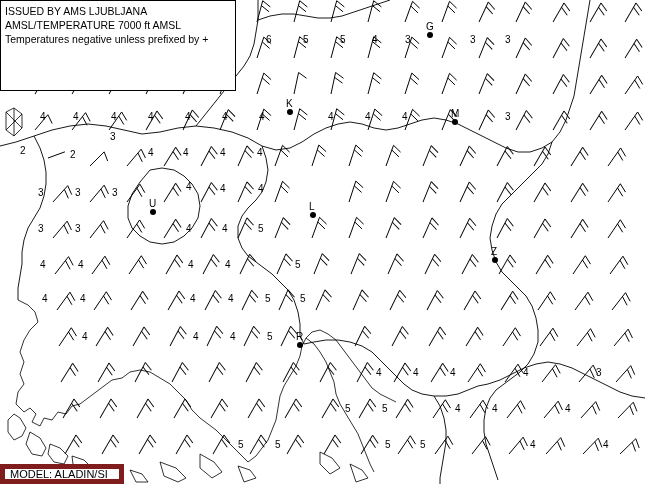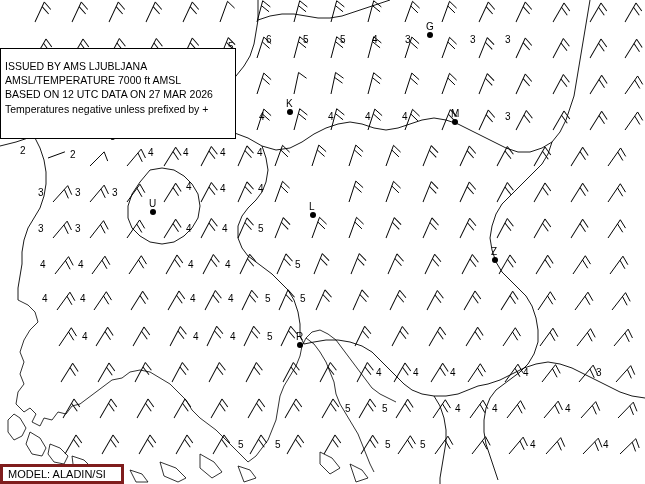--- a/index.html
+++ b/index.html
@@ -25,38 +25,37 @@
   }
   .legend-box {
     position: absolute;
     left: 0px;
     top: 0px;
     width: 236px;
     height: 91px;
     background: #ffffff;
     border: 1px solid #000000;
     box-sizing: border-box;
-    padding: 10px 4px 0 4px;
-    margin-top: 48px;
+    padding: 3px 4px 0 4px;
   }
   .legend-line {
     font-size: 10.5px;
     line-height: 14.2px;
     color: #000000;
     white-space: nowrap;
   }
   .legend-line b { font-weight: normal; }
   .model-box {
     position: absolute;
     left: 0px;
     bottom: 0px;
     width: 124px;
     height: 20px;
     background: #ffffff;
-    border: 3px solid #7f1d1d;
+    border: 5px solid #7f1d1d;
     box-sizing: border-box;
     display: flex;
     align-items: center;
     padding-left: 5px;
   }
   .model-text {
     font-size: 11px;
     color: #000000;
     white-space: nowrap;
   }
@@ -1271,21 +1270,20 @@
         <g>
           <circle cx="300" cy="345" r="3" fill="#000000"></circle>
           <text x="296" y="340">R</text>
         </g>
       </g>
   </svg>
 
   <div class="legend-box">
     <div class="legend-line">ISSUED BY AMS LJUBLJANA</div>
     <div class="legend-line"><span>AMSL/TEMPERATURE </span><b>7000 ft AMSL</b></div>
-    <div class="legend-line">BASED ON 12 UTC DATA ON 27 MAR 2026</div>
     <div class="legend-line">Temperatures negative unless prefixed by  +</div>
   </div>
 
   <div class="model-box">
     <span class="model-text">MODEL: ALADIN/SI</span>
   </div>
 
 </div>
 
 </body></html>

